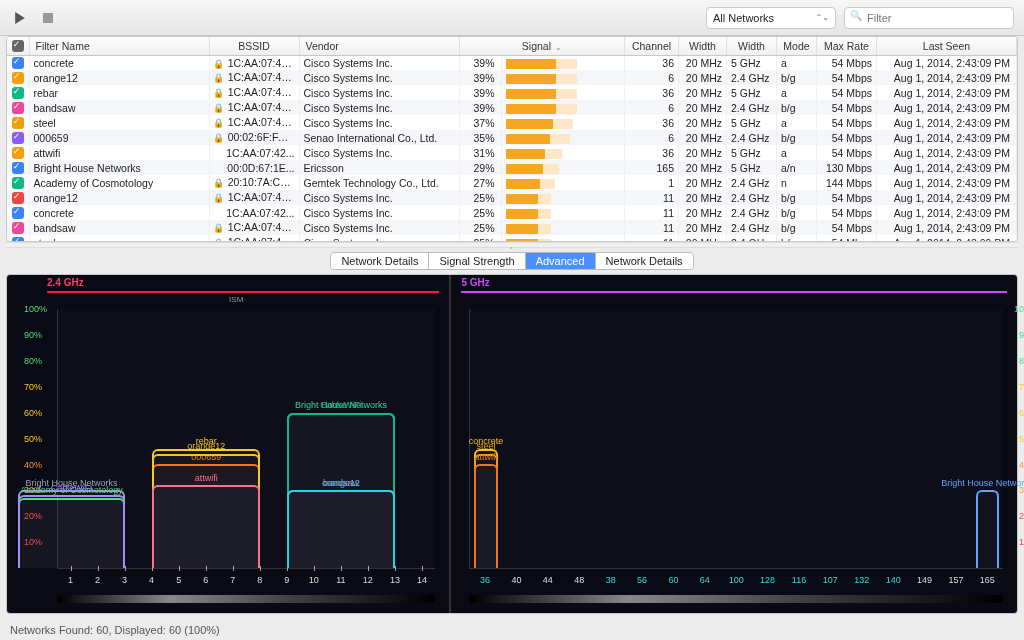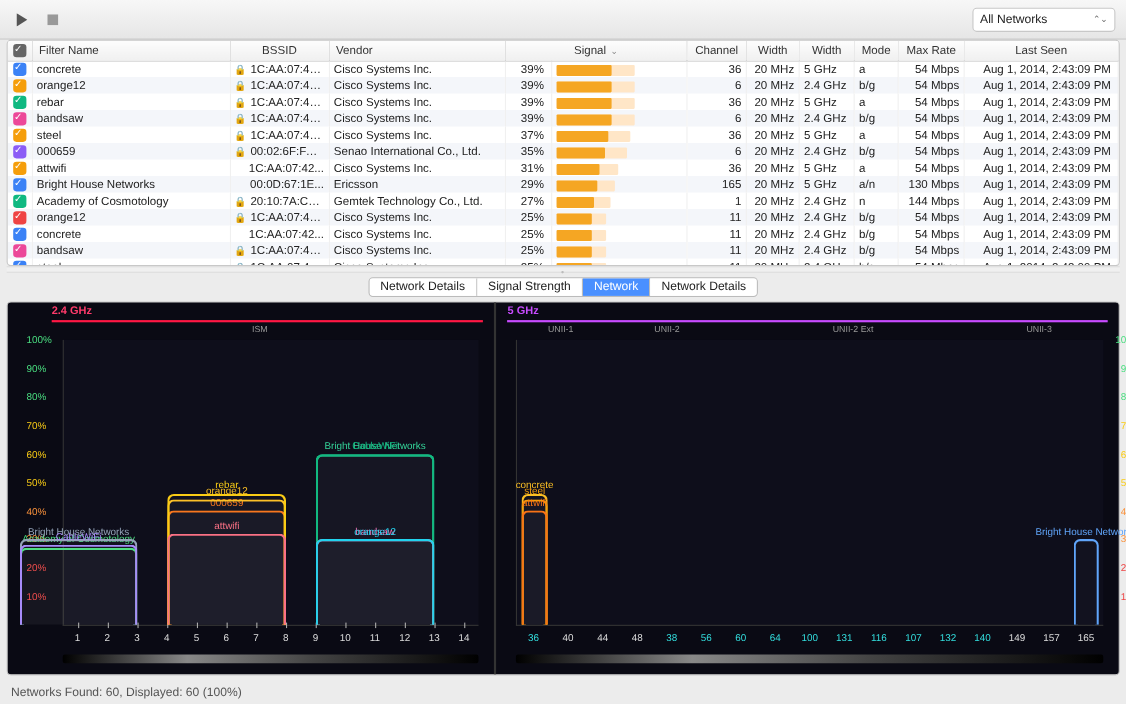--- a/index.html
+++ b/index.html
@@ -67,20 +67,21 @@
     </div>
   <div class="tb-btn">
       <svg width="10" height="10" viewBox="0 0 10 10">
         <rect width="10" height="10" fill="#999"></rect>
       </svg>
     </div>
   <div class="spacer"></div>
   <div class="select">
       <span>All Networks</span>
     </div>
+  <div class="search-wrap"><input class="search" placeholder="Filter" style=""></div>
 </div>
 
 <div class="table-wrap">
 <table>
 <colgroup>
         <col style="width:22px">
         <col style="width:180px">
         <col style="width:90px">
         <col style="width:160px">
         <col style="width:42px">
@@ -344,21 +345,21 @@
         </tr>
       </tbody>
 </table>
 </div>
 <div class="gripper">•</div>
 
 <div class="tabs">
   <div class="seg" id="seg">
       <div class="seg-item">Network Details</div>
       <div class="seg-item">Signal Strength</div>
-      <div class="seg-item active">Network</div>
+      <div class="seg-item active">Advanced</div>
       <div class="seg-item">Network Details</div>
     </div>
 </div>
 
 <div class="chart-area">
   <div class="chart-split">
     <div class="panel left">
       <div class="band-lbl band-24">2.4 GHz</div>
       <div class="band-line line-red"></div>
       <div class="sub-lbls">
@@ -426,26 +427,20 @@
           <span>11</span>
           <span>12</span>
           <span>13</span>
           <span>14</span>
         </div>
       <div class="gradient-bar"></div>
     </div>
     <div class="panel right">
       <div class="band-lbl band-5" style="left:10px">5 GHz</div>
       <div class="band-line line-pur" style="left:10px"></div>
-      <div class="sub-lbls" style="left:10px">
-        <span style="flex:2">UNII-1</span>
-        <span style="flex:2">UNII-2</span>
-        <span style="flex:5">UNII-2 Ext</span>
-        <span style="flex:2">UNII-3</span>
-      </div>
       <div class="plot" id="plot5" style="left:18px">
           <div class="ytick r" style="bottom: 98%; color: rgb(74, 222, 128);">100%</div>
           <div class="ytick r" style="bottom: 88%; color: rgb(74, 222, 128);">90%</div>
           <div class="ytick r" style="bottom: 78%; color: rgb(74, 222, 128);">80%</div>
           <div class="ytick r" style="bottom: 68%; color: rgb(250, 204, 21);">70%</div>
           <div class="ytick r" style="bottom: 58%; color: rgb(250, 204, 21);">60%</div>
           <div class="ytick r" style="bottom: 48%; color: rgb(250, 204, 21);">50%</div>
           <div class="ytick r" style="bottom: 38%; color: rgb(251, 146, 60);">40%</div>
           <div class="ytick r" style="bottom: 28%; color: rgb(251, 146, 60);">30%</div>
           <div class="ytick r" style="bottom: 18%; color: rgb(239, 68, 68);">20%</div>
@@ -462,21 +457,21 @@
       <div class="xticks" id="xt5" style="left:18px">
           <span class="cy">36</span>
           <span>40</span>
           <span>44</span>
           <span>48</span>
           <span class="cy">38</span>
           <span class="cy">56</span>
           <span class="cy">60</span>
           <span class="cy">64</span>
           <span class="cy">100</span>
-          <span class="cy">131</span>
+          <span class="cy">128</span>
           <span class="cy">116</span>
           <span class="cy">107</span>
           <span class="cy">132</span>
           <span class="cy">140</span>
           <span>149</span>
           <span>157</span>
           <span>165</span>
         </div>
       <div class="gradient-bar" style="left:18px"></div>
     </div>

